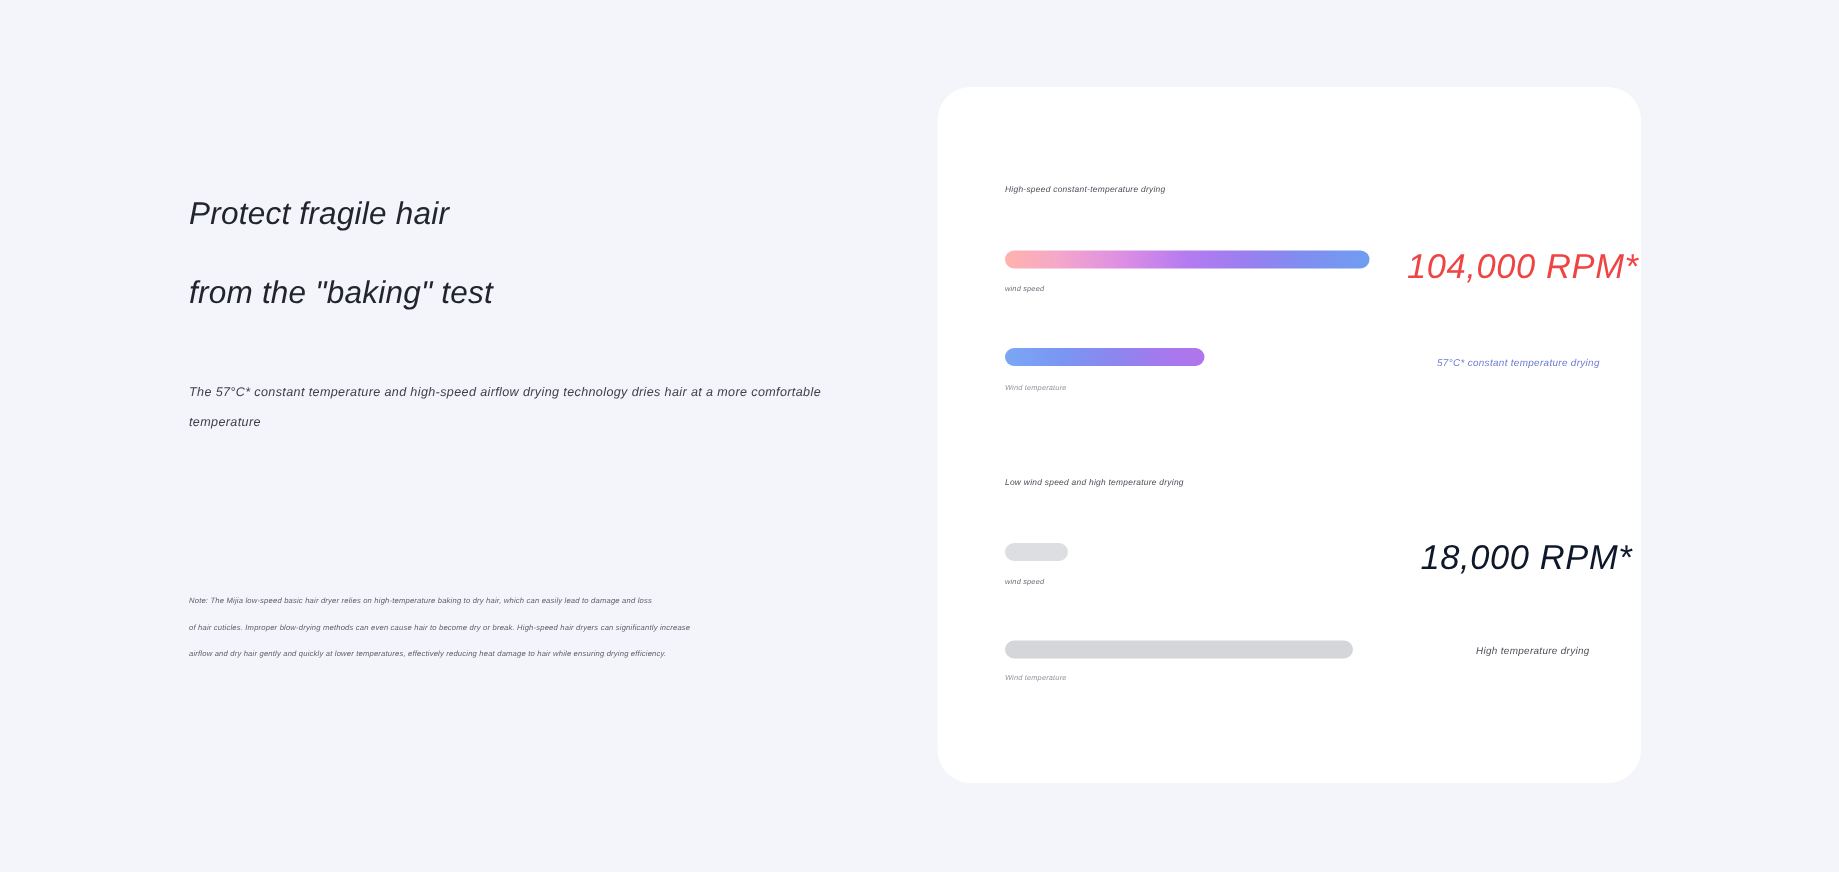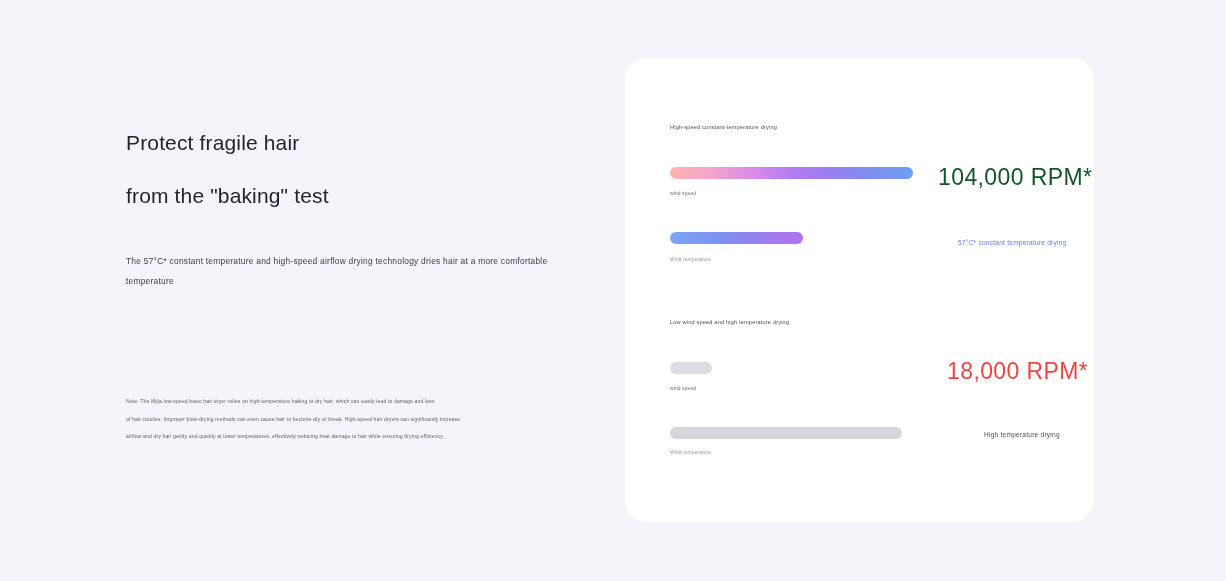--- a/index.html
+++ b/index.html
@@ -1,15 +1,15 @@
 <!DOCTYPE html>
 <html><head>
 <meta charset="utf-8">
 <style>
-  * { box-sizing: border-box; margin: 0; padding: 0; }
+  * { box-sizing: border-box; margin: 0; padding: 0; font-style: italic; }
 
   html, body {
     width: 1226px;
     height: 581px;
     overflow: hidden;
   }
 
   body {
     background: #f4f5fa;
     font-family: "Liberation Sans", sans-serif;
@@ -139,25 +139,25 @@
   .bar-caption.faint { color: #8f939b; }
 
   .metric {
     position: absolute;
     white-space: nowrap;
   }
 
   .metric-big {
     font-size: 23px;
     font-weight: 400;
-    color: #14532d;
+    color: #ef4444;
     letter-spacing: 0.4px;
   }
 
-  .metric-big.gray { color: #ef4444; }
+  .metric-big.gray { color: #0f172a; }
 
   .metric-small {
     font-size: 6.6px;
     font-weight: 400;
     letter-spacing: 0.22px;
   }
 
   .metric-small.accent { color: #6c7ad4; }
   .metric-small.muted  { color: #4c4f57; }
 </style>

